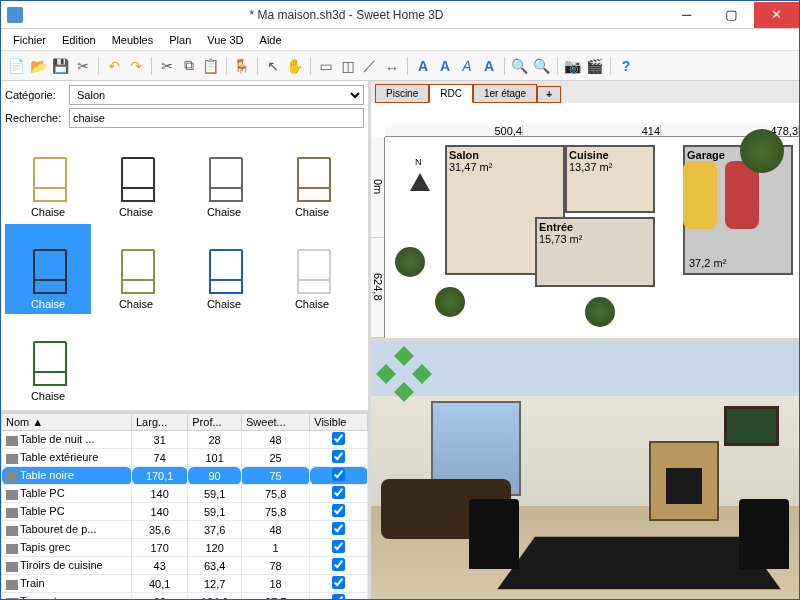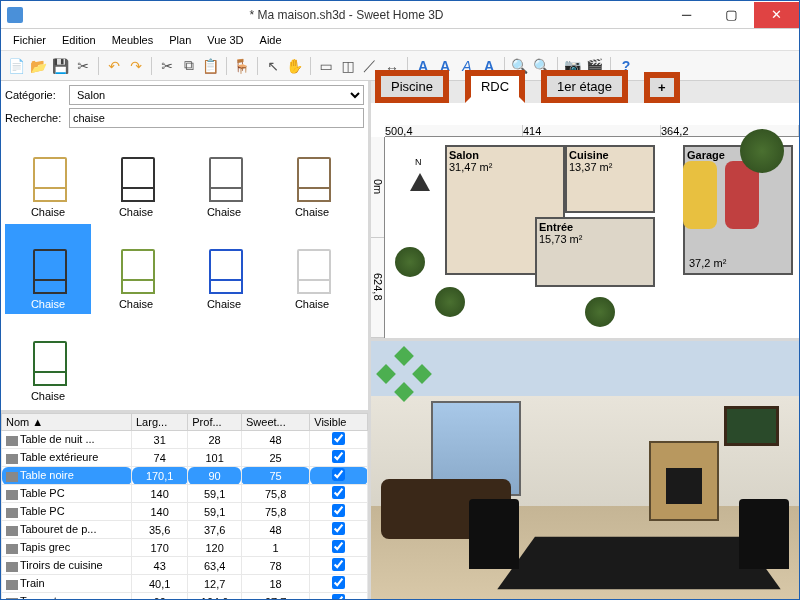--- a/index.html
+++ b/index.html
@@ -30,26 +30,26 @@
 .chair::after { content: ""; position: absolute; width: 30px; height: 18px; border: 2px solid currentColor; border-top: none; bottom: 4px; left: 10px; }
 .c1 { color: #c9a653; } .c2 { color: #333; } .c3 { color: #666; } .c4 { color: #8a6f4d; } .c5 { color: #7a9b3f; } .c6 { color: #2255cc; } .c7 { color: #ccc; } .c8 { color: #2d6b2d; }
 .table-panel { flex: 1; overflow: hidden; background: #fff; }
 table { width: 100%; border-collapse: collapse; }
 th { background: #f0f0f0; border: 1px solid #d0d0d0; padding: 2px 4px; text-align: left; font-weight: normal; white-space: nowrap; }
 td { border: 1px solid #e8e8e8; padding: 1px 4px; white-space: nowrap; overflow: hidden; }
 td.r { text-align: center; }
 td.c { text-align: center; }
 tr.sel-row td { background: #3399ff; color: #fff; border-radius: 6px; }
 .tabs { height: 22px; display: flex; align-items: flex-end; padding: 2px 4px 0; background: #e8e8e8; }
-.tab { padding: 3px 10px; border: 6px solid #c2410c; background: #ddd; margin-right: 16px; font-size: 13px; }
+.tab { padding: 3px 10px; border: 1px solid #c2410c; background: #ddd; margin-right: 0; font-size: 10px; }
 .tab.active { background: #fff; border-bottom-color: #fff; }
 .tab.add { padding: 2px 8px; font-weight: bold; }
 .plan { flex: 0 0 238px; background: #fff; border-bottom: 3px solid #d8d8d8; position: relative; overflow: hidden; }
 .plan-ruler-h { position: absolute; top: 22px; left: 14px; right: 0; height: 12px; background: #f8f8f8; border-bottom: 1px solid #888; display: flex; font-size: 9px; }
-.plan-ruler-h span { flex: 1; text-align: left; border-right: 1px solid #ccc; }
+.plan-ruler-h span { flex: 1; text-align: right; border-right: 1px solid #ccc; }
 .plan-ruler-v { position: absolute; top: 34px; left: 0; width: 14px; bottom: 0; background: #f8f8f8; border-right: 1px solid #888; display: flex; flex-direction: column; font-size: 9px; }
 .plan-ruler-v span { flex: 1; writing-mode: vertical-rl; text-align: center; border-bottom: 1px solid #ccc; }
 .plan-canvas { position: absolute; top: 34px; left: 14px; right: 0; bottom: 0; background: #fff; }
 .room { position: absolute; border: 2px solid #555; background: #e8dcc8; font-size: 9px; padding: 2px; }
 .room-label { font-weight: bold; }
 .garage { background: #c8c8c8; margin-left: 18px; }
 .car { position: absolute; width: 34px; height: 68px; border-radius: 8px; }
 .car.y { background: #e8c040; left: 298px; top: 24px; }
 .car.r { background: #c04040; left: 340px; top: 24px; }
 .bush { position: absolute; width: 30px; height: 30px; background: radial-gradient(#4a7030, #2d4a1d); border-radius: 50%; }
@@ -269,21 +269,21 @@
     <div class="tabs">
       <div class="tab">Piscine</div>
       <div class="tab active">RDC</div>
       <div class="tab">1er étage</div>
       <div class="tab add">+</div>
     </div>
     <div class="plan">
       <div class="plan-ruler-h">
         <span>500,4</span>
           <span>414</span>
-          <span>364,2</span>
+          <span>478,3</span>
       </div>
       <div class="plan-ruler-v">
         <span>0m</span>
           <span>624,8</span>
       </div>
       <div class="plan-canvas">
         <div class="compass"></div>
         <div class="room" style="left:60px;top:8px;width:120px;height:130px">
           <div class="room-label">Salon</div>
             <div>31,47 m²</div>

